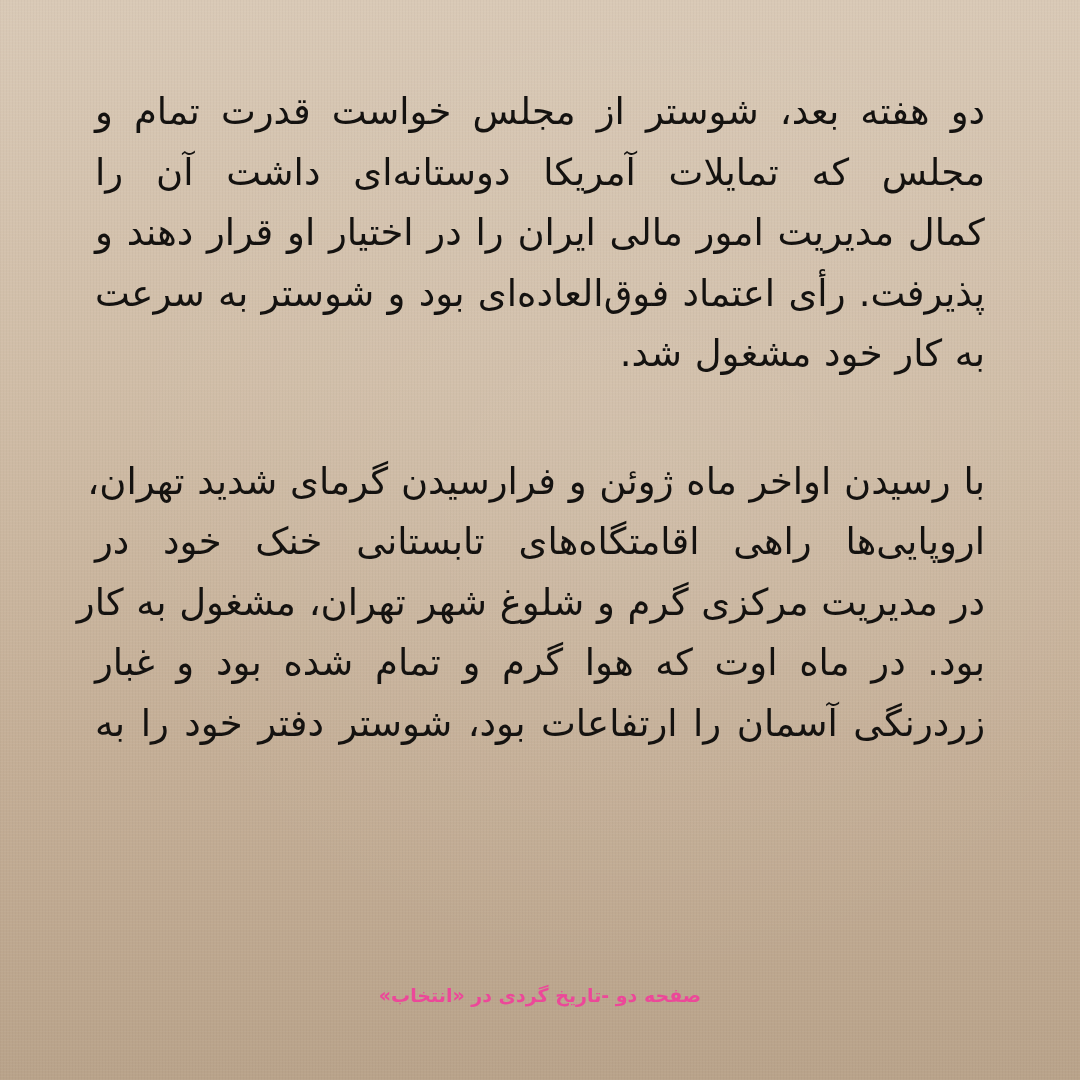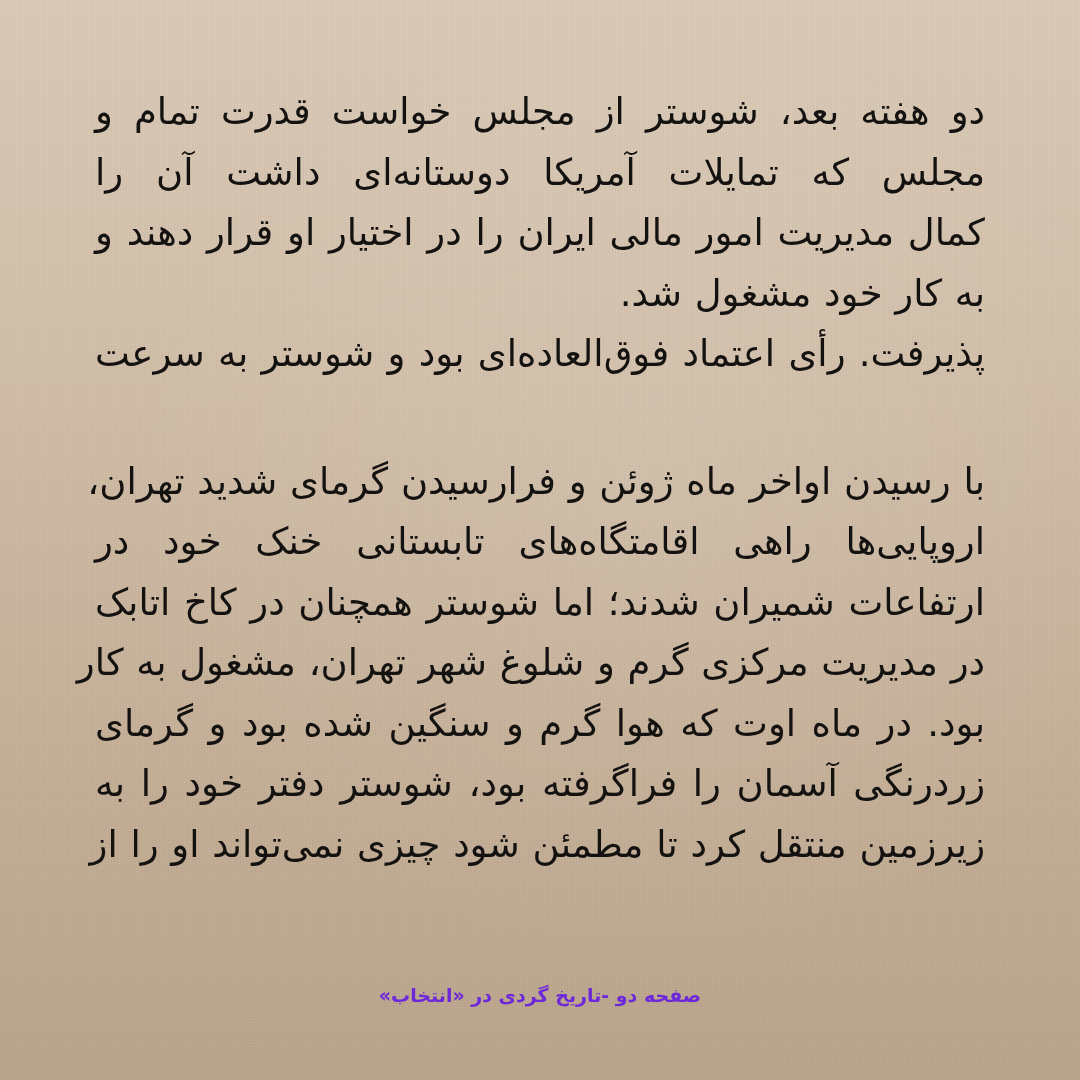--- a/index.html
+++ b/index.html
@@ -54,43 +54,41 @@
     }
     .footer {
       position: absolute;
       left: 0;
       right: 0;
       top: 984px;
       text-align: center;
       direction: rtl;
       font-size: 19px;
       font-weight: bold;
-      color: #6d28d9;
+      color: #ec4899;
     }
   </style>
 </head>
 <body>
 
 <div class="texture"></div>
 
 <main class="content">
   <p class="paragraph">
     <span class="line">دو هفته بعد، شوستر از مجلس خواست قدرت تمام و</span>
     <span class="line">مجلس که تمایلات آمریکا دوستانه‌ای داشت آن را</span>
     <span class="line">کمال مدیریت امور مالی ایران را در اختیار او قرار دهند و</span>
+    <span class="line">پذیرفت. رأی اعتماد فوق‌العاده‌ای بود و شوستر به سرعت</span>
     <span class="line last">به کار خود مشغول شد.</span>
-    <span class="line">پذیرفت. رأی اعتماد فوق‌العاده‌ای بود و شوستر به سرعت</span>
   </p>
 
   <div class="gap"></div>
 
   <p class="paragraph">
     <span class="line">با رسیدن اواخر ماه ژوئن و فرارسیدن گرمای شدید تهران،</span>
     <span class="line">اروپایی‌ها راهی اقامتگاه‌های تابستانی خنک خود در</span>
-    <span class="line">ارتفاعات شمیران شدند؛ اما شوستر همچنان در کاخ اتابک</span>
     <span class="line">در مدیریت مرکزی گرم و شلوغ شهر تهران، مشغول به کار</span>
-    <span class="line">بود. در ماه اوت که هوا گرم و سنگین شده بود و گرمای</span>
-    <span class="line">زردرنگی آسمان را فراگرفته بود، شوستر دفتر خود را به</span>
-    <span class="line">زیرزمین منتقل کرد تا مطمئن شود چیزی نمی‌تواند او را از</span>
+    <span class="line">بود. در ماه اوت که هوا گرم و تمام شده بود و غبار</span>
+    <span class="line">زردرنگی آسمان را ارتفاعات بود، شوستر دفتر خود را به</span>
   </p>
 </main>
 
 <footer class="footer">صفحه دو -تاریخ گردی در «انتخاب»</footer>
 
 </body></html>

